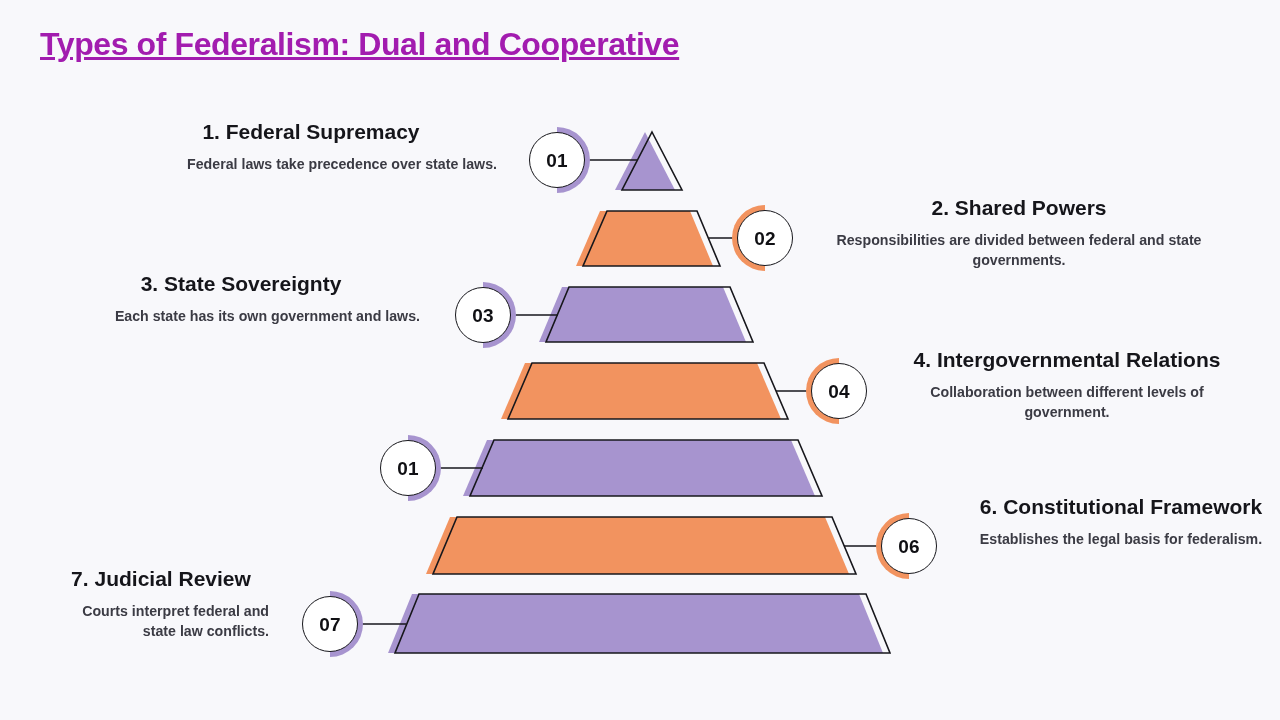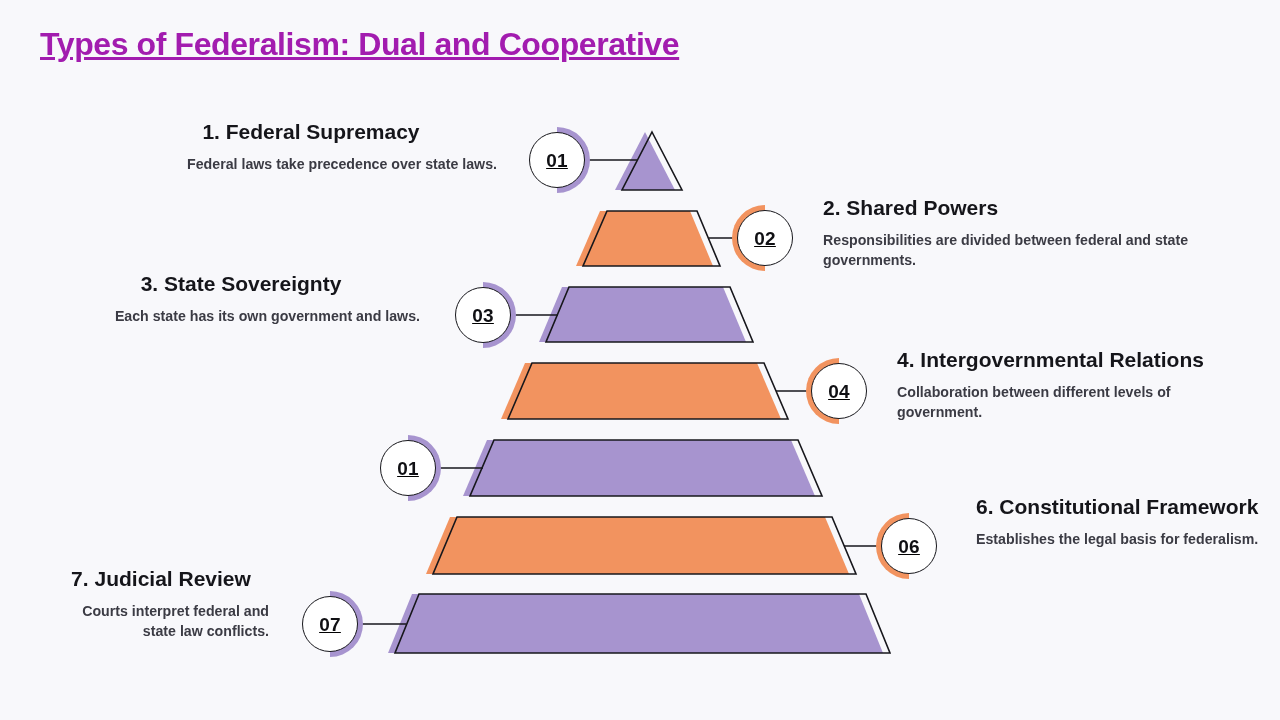--- a/index.html
+++ b/index.html
@@ -27,38 +27,38 @@
   
   .callout{position:absolute;}
   .callout .c-title{
     font-size:21px;font-weight:bold;color:#15151a;
     line-height:1.25;margin:0 0 9px 0;white-space:nowrap;
   }
   .callout .c-desc{
     font-size:14.2px;color:#3b3b44;line-height:1.42;margin:0;
     font-weight:bold;
   }
-  .callout.right-side{text-align:left;}
+  .callout.right-side{text-align:center;}
   .callout.left-side{text-align:right;}
   .callout.left-side .c-title{text-align:center;}
 
   
   .badge{
     position:absolute;width:56px;height:56px;
   }
   .badge .arc{
     position:absolute;left:-5px;top:-5px;
     width:66px;height:66px;border-radius:50%;
   }
   .badge .disc{
     position:absolute;left:0;top:0;width:56px;height:56px;
     border-radius:50%;background:#ffffff;
     border:1.6px solid #17171c;
     box-sizing:border-box;
-    display:flex;align-items:center;justify-content:center;text-decoration:underline;
+    display:flex;align-items:center;justify-content:center;
   }
   .badge .num{
     font-size:19px;font-weight:bold;color:#101014;
     letter-spacing:0.3px;line-height:1;
   }
 </style>
 </head>
 <body>
 
 <div id="stage">

